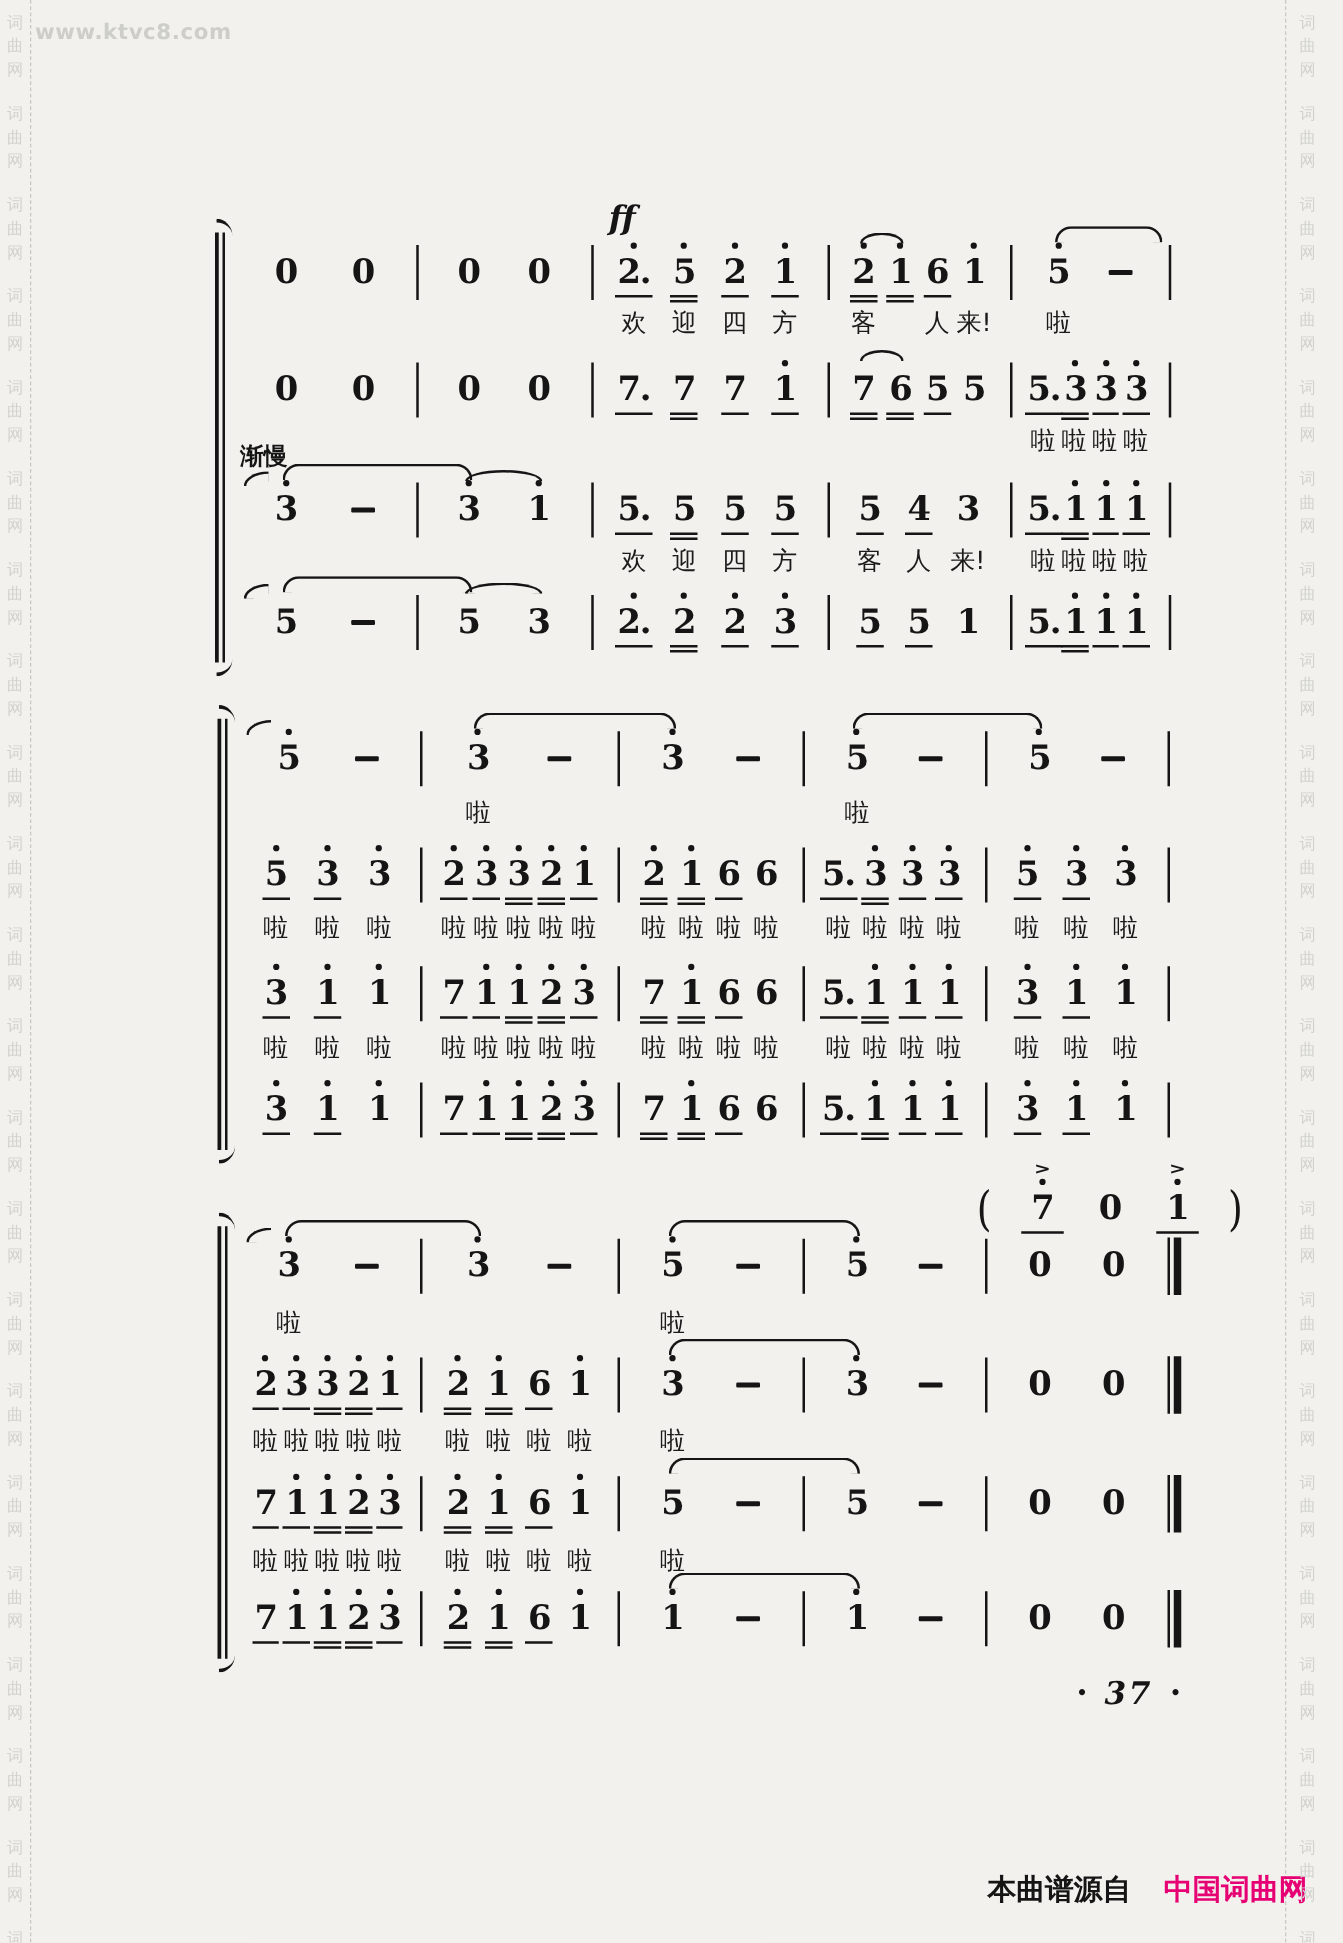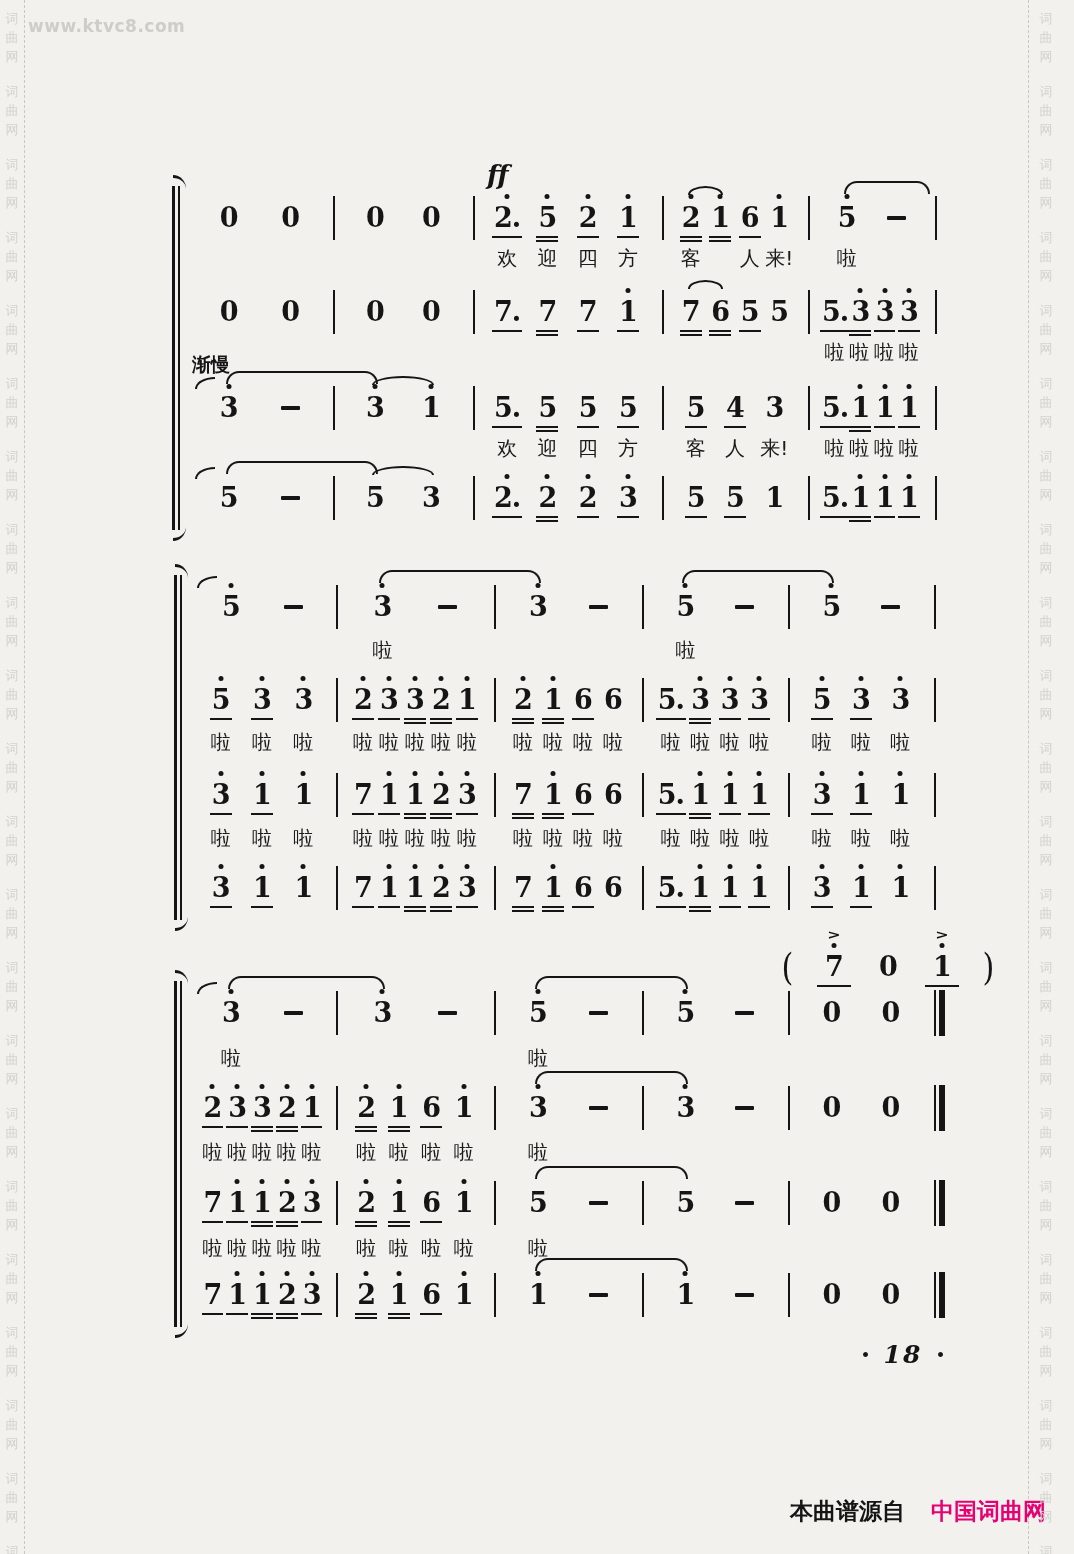--- a/index.html
+++ b/index.html
@@ -1583,21 +1583,21 @@
         <span class="glyph">1</span>
         <div class="od"></div>
         <div class="ul" style="bottom: -5px;"></div>
         <span class="acc">&gt;</span>
       </div>
       <span class="paren">)</span>
     </div>
 
   <div id="page-num">
     <span class="dot">•</span>
-    <span class="num">18</span>
+    <span class="num">37</span>
     <span class="dot">•</span>
   </div>
 
   <div id="footer">
     <span id="footer-prefix">本曲谱源自</span>
     <span id="footer-site" style="color: rgb(230, 0, 115);">中国词曲网</span>
   </div>
 <div class="arc small" style="left: 687.742px; width: 35.5px; top: 186px; height: 9px;"></div>
     <div class="arc" style="left: 843.742px; width: 86.2578px; top: 181px; height: 13px;"></div>
     <div class="arc small" style="left: 687.742px; width: 35.5px; top: 280px; height: 9px;"></div>

